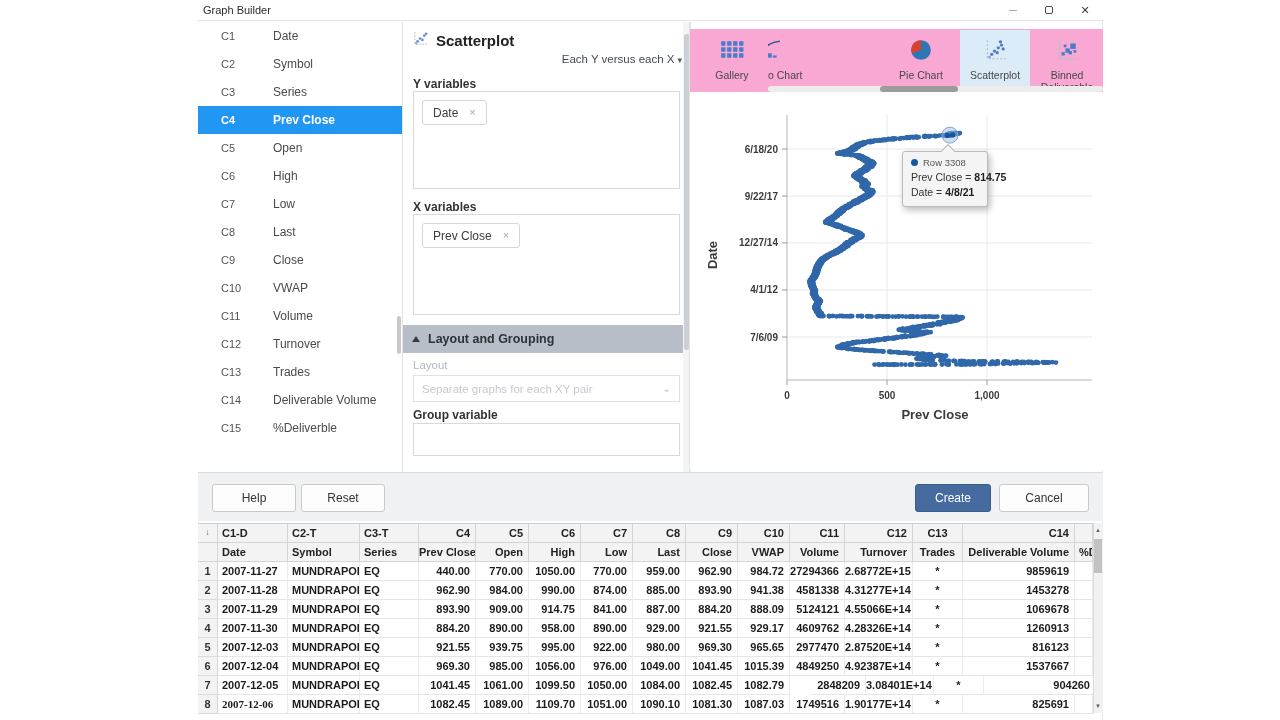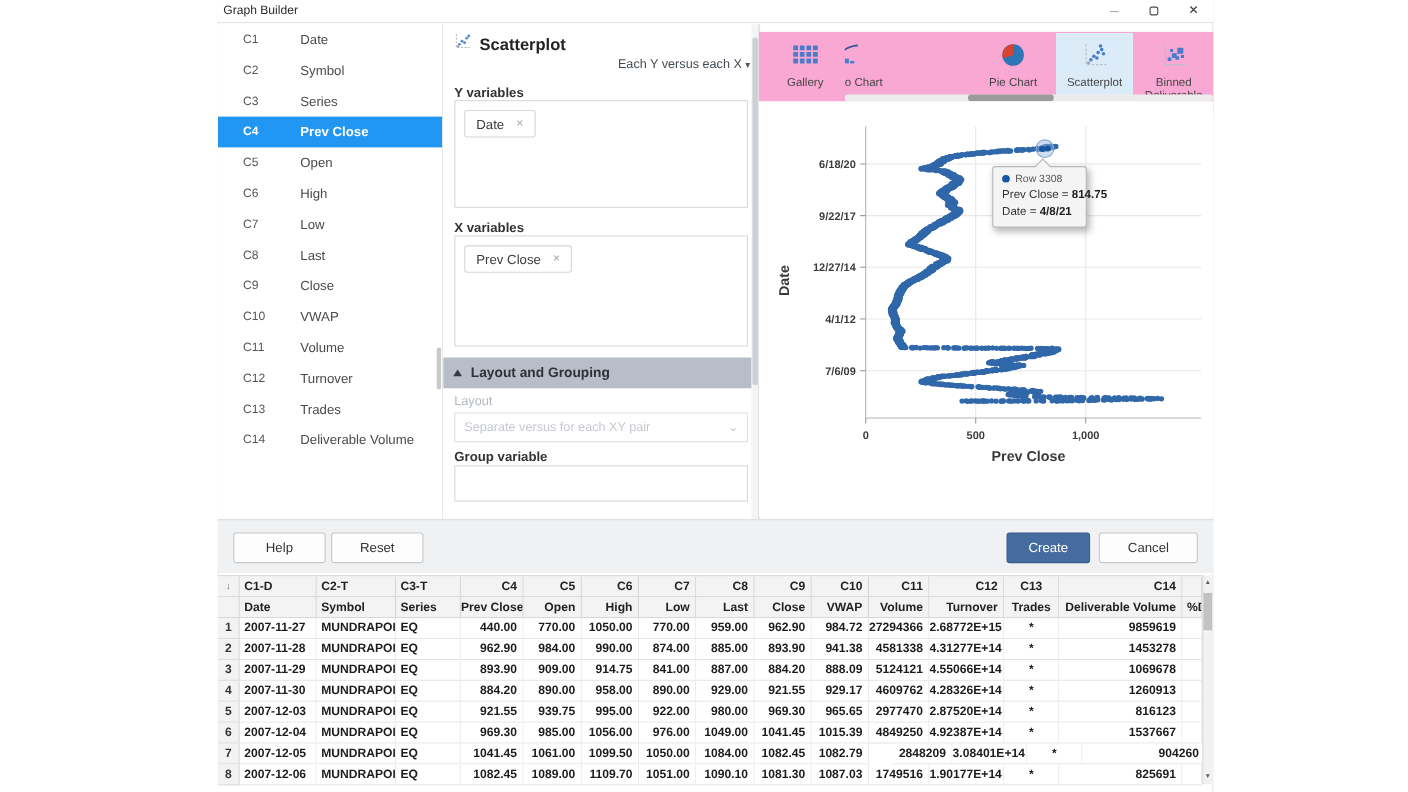--- a/index.html
+++ b/index.html
@@ -171,20 +171,24 @@
         <span class="col-nm">Turnover</span>
       </div>
       <div class="col-item">
         <span class="col-id">C13</span>
         <span class="col-nm">Trades</span>
       </div>
       <div class="col-item">
         <span class="col-id">C14</span>
         <span class="col-nm">Deliverable Volume</span>
       </div>
+      <div class="col-item">
+        <span class="col-id">C15</span>
+        <span class="col-nm">%Deliverble</span>
+      </div>
     </div>
   <div id="left-scroll-thumb" class="abs"></div>
 
   <div id="builder-panel" class="abs"></div>
   <div id="builder-header" class="abs">
     <span id="builder-icon"><svg width="17" height="17" viewBox="0 0 18 18">
           <path d="M3,2 V15 H16" stroke="#aeb6bd" fill="none" stroke-width="1" stroke-dasharray="2,1.5"></path>
           <g fill="#5b8dd9">
             <circle cx="6" cy="12" r="1.4"></circle>
             <circle cx="8.5" cy="9" r="1.4"></circle>
@@ -215,21 +219,21 @@
       <span class="chip-x">×</span>
     </span>
   </div>
 
   <div id="layout-grouping-band" class="abs">
     <span class="tri"></span>
     <span class="txt">Layout and Grouping</span>
   </div>
   <div id="layout-label" class="abs">Layout</div>
   <div id="layout-select" class="abs">
-    <span class="val">Separate versus for each XY pair</span>
+    <span class="val">Separate graphs for each XY pair</span>
     <span class="chev">⌄</span>
   </div>
   <div id="group-label" class="abs sec-label">Group variable</div>
   <div id="group-box" class="abs drop-box"></div>
   <div id="mid-scroll-track" class="abs"></div>
   <div id="mid-scroll-thumb" class="abs"></div>
 
   <div id="right-divider" class="abs"></div>
   <div id="gallery" class="abs">
       <div class="tile" style="left: 8px; width: 68px;">
@@ -2970,21 +2974,21 @@
         <div class="tcell dcell ar" style="width: 52px;">1082.45</div>
         <div class="tcell dcell ar" style="width: 52px;">1082.79</div>
         <div class="tcell dcell ar" style="width: 55px; margin-left: 21px;">2848209</div>
         <div class="tcell dcell ar" style="width: 68px;">3.08401E+14</div>
         <div class="tcell dcell ac" style="width: 50px;">*</div>
         <div class="tcell dcell ar" style="width: 112px;">904260</div>
         <div class="tcell dcell al" style="width: 18px;"></div>
       </div>
       <div class="trow">
         <div class="tcell rncell ac" style="width: 20px;">8</div>
-        <div class="tcell dcell al" style="width: 70px;">2007-12-06</div>
+        <div class="tcell dcell al" style="width: 70px; font-family: Liberation Serif, serif;">2007-12-06</div>
         <div class="tcell dcell al" style="width: 72px;">MUNDRAPORT</div>
         <div class="tcell dcell al" style="width: 59px;">EQ</div>
         <div class="tcell dcell ar" style="width: 57px;">1082.45</div>
         <div class="tcell dcell ar" style="width: 53px;">1089.00</div>
         <div class="tcell dcell ar" style="width: 52px;">1109.70</div>
         <div class="tcell dcell ar" style="width: 52px;">1051.00</div>
         <div class="tcell dcell ar" style="width: 53px;">1090.10</div>
         <div class="tcell dcell ar" style="width: 52px;">1081.30</div>
         <div class="tcell dcell ar" style="width: 52px;">1087.03</div>
         <div class="tcell dcell ar" style="width: 55px;">1749516</div>

